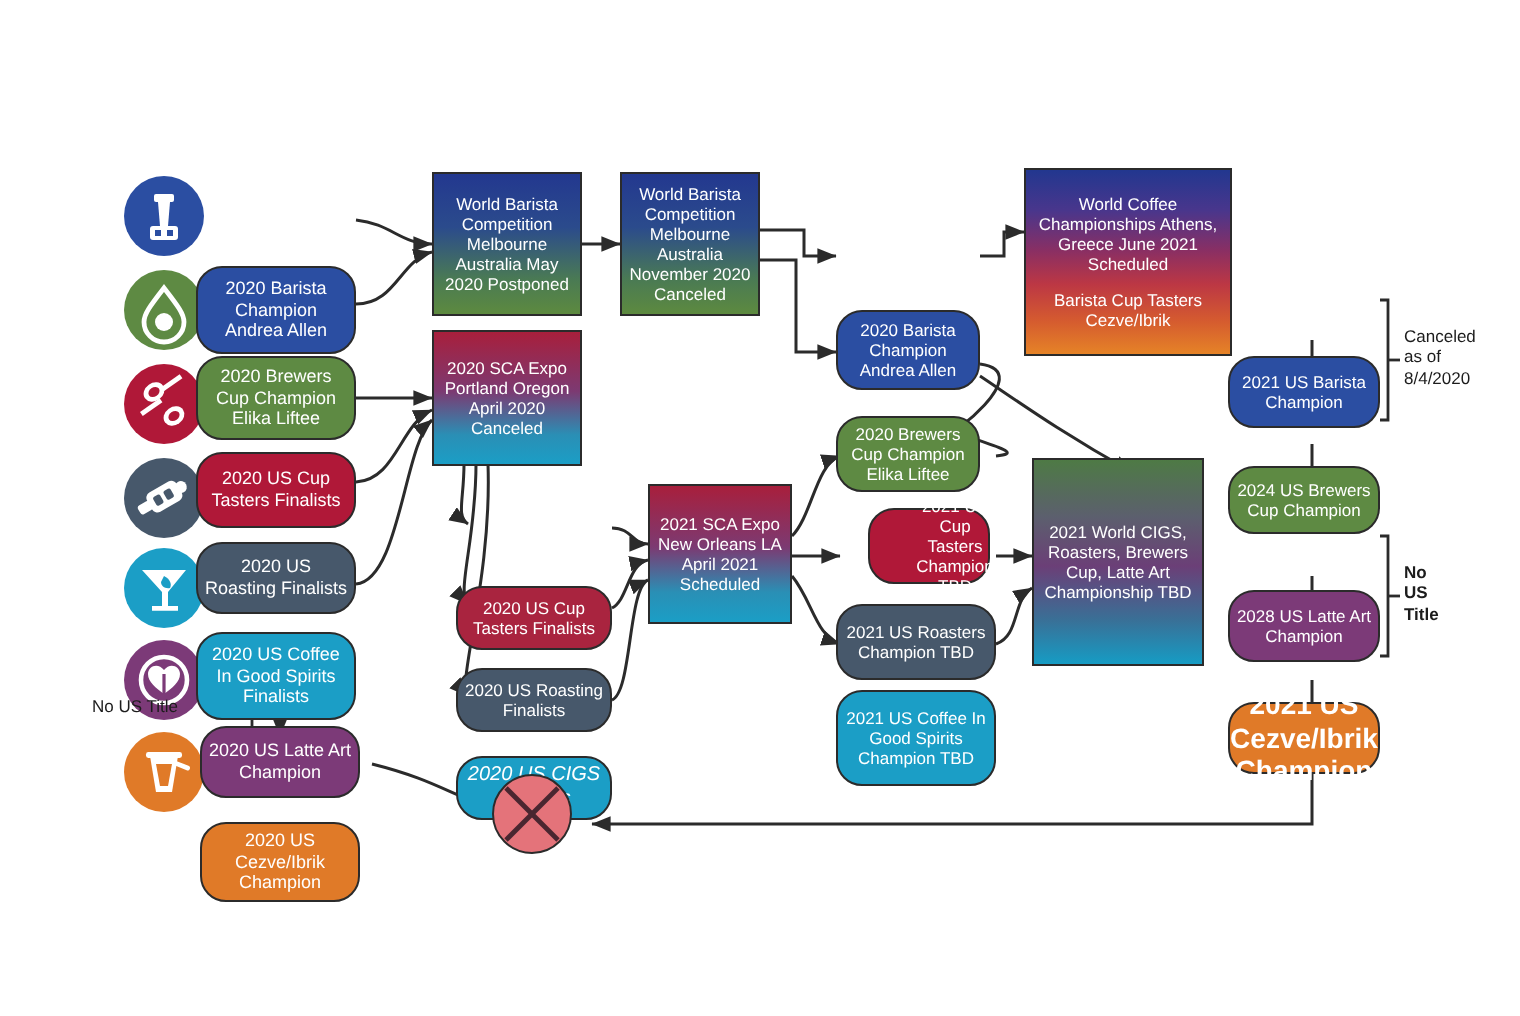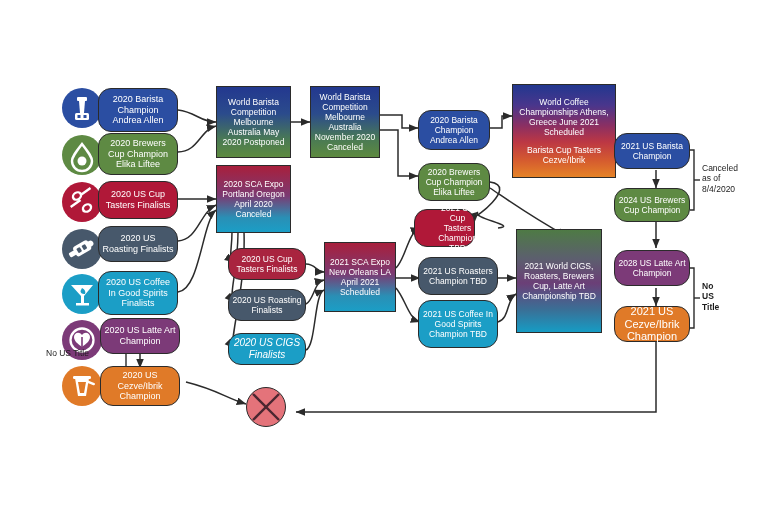--- a/index.html
+++ b/index.html
@@ -5,21 +5,21 @@
   html,body{margin:0;padding:0;background:#ffffff;}
   body{width:760px;height:508px;position:relative;overflow:hidden;
        font-family:"Liberation Sans","DejaVu Sans",sans-serif;}
   #canvas{position:absolute;left:0;top:0;width:760px;height:508px;}
   svg.edges{position:absolute;left:0;top:0;width:760px;height:508px;pointer-events:none;}
 
   .node{position:absolute;box-sizing:border-box;display:flex;align-items:center;
         justify-content:center;text-align:center;color:#ffffff;
         border:1.6px solid #2b2b2b;line-height:1.18;z-index:3;}
   .node span{display:block;padding:0 3px;}
-  .pill{border-radius:13px;}
+  .pill{border-radius:13px;margin-top:45px;}
   .rect{border-radius:0;}
 
   .n-blue{background:#2b4ea2;}
   .n-green{background:#5e8a43;}
   .n-crimson{background:#b01838;}
   .n-slate{background:#47586b;}
   .n-cyan{background:#1b9ec6;}
   .n-purple{background:#7c3a78;}
   .n-orange{background:#e07a28;}
   .n-darkred{background:#a9243f;}
@@ -221,21 +221,21 @@
   <div class="node rect g-redcyan" style="left:324px;top:242px;width:72px;height:70px;font-size:8.5px;">
     <span>2021 SCA Expo New Orleans LA April 2021 Scheduled</span>
   </div>
 
   <div class="node pill n-blue" style="left:418px;top:110px;width:72px;height:40px;font-size:8.5px;">
     <span>2020 Barista Champion Andrea Allen</span>
   </div>
   <div class="node pill n-green" style="left:418px;top:163px;width:72px;height:38px;font-size:8.5px;">
     <span>2020 Brewers Cup Champion Elika Liftee</span>
   </div>
-  <div class="node pill n-crimson" style="left:414px;top:209px;width:61px;height:38px;font-size:8.5px;padding-left:26px;">
+  <div class="node pill n-crimson" style="left:434px;top:209px;width:61px;height:38px;font-size:8.5px;padding-left:26px;">
     <span>2021 US Cup Tasters Champion TBD</span>
   </div>
   <div class="node pill n-slate" style="left:418px;top:257px;width:80px;height:38px;font-size:8.5px;">
     <span>2021 US Roasters Champion TBD</span>
   </div>
   <div class="node pill n-cyan" style="left:418px;top:300px;width:80px;height:48px;font-size:8.5px;">
     <span>2021 US Coffee In Good Spirits Champion TBD</span>
   </div>
 
   <div class="node rect g-rainbow" style="left:512px;top:84px;width:104px;height:94px;font-size:8.5px;flex-direction:column;gap:8px;">
@@ -248,21 +248,21 @@
 
   <div class="node pill n-blue" style="left:614px;top:133px;width:76px;height:36px;font-size:8.5px;">
     <span>2021 US Barista Champion</span>
   </div>
   <div class="node pill n-green" style="left:614px;top:188px;width:76px;height:34px;font-size:8.5px;">
     <span>2024 US Brewers Cup Champion</span>
   </div>
   <div class="node pill n-purple" style="left:614px;top:250px;width:76px;height:36px;font-size:8.5px;">
     <span>2028 US Latte Art Champion</span>
   </div>
-  <div class="node pill n-orange" style="left:614px;top:306px;width:76px;height:36px;font-size:11px;">
+  <div class="node pill n-orange" style="left:614px;top:306px;width:76px;height:36px;font-size:14px;font-weight:bold;">
     <span>2021 US Cezve/Ibrik Champion</span>
   </div>
 
   <div class="label" style="left:46px;top:348px;width:68px;">No US Title</div>
   <div class="label" style="left:702px;top:163px;width:56px;">Canceled
 as of
 8/4/2020</div>
   <div class="label" style="left:702px;top:281px;width:40px;font-weight:bold;">No
 US
 Title</div>

